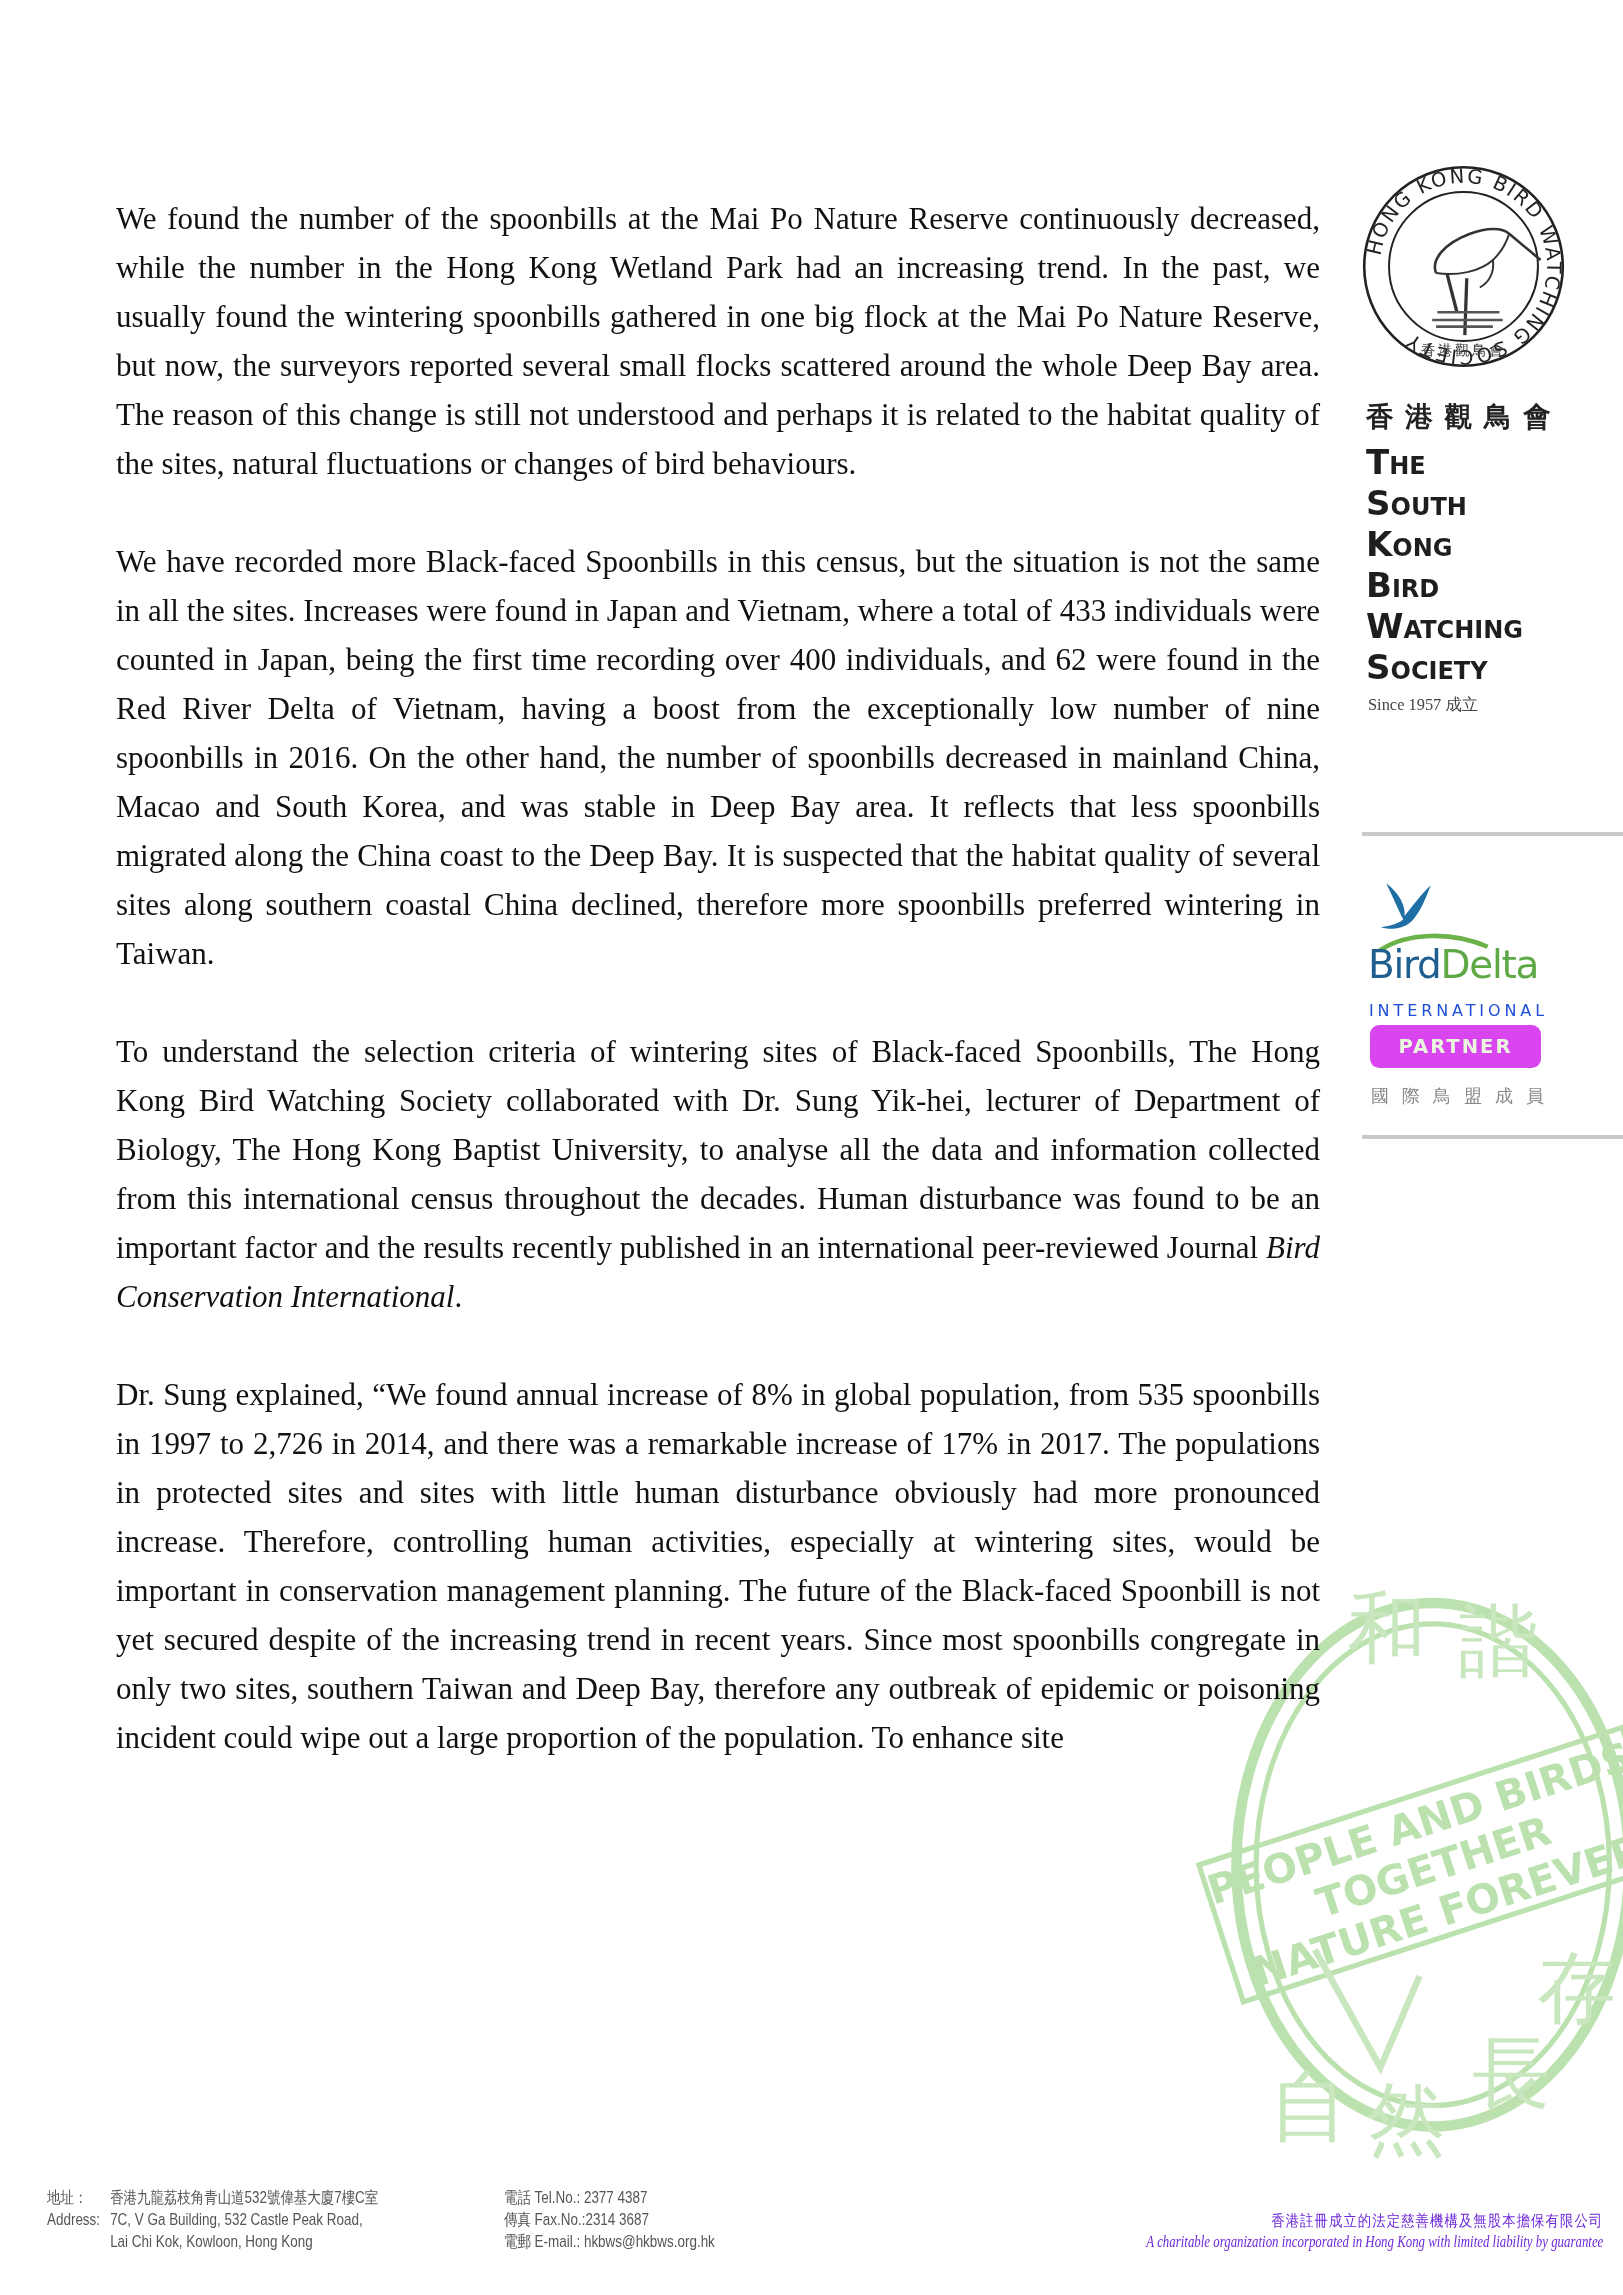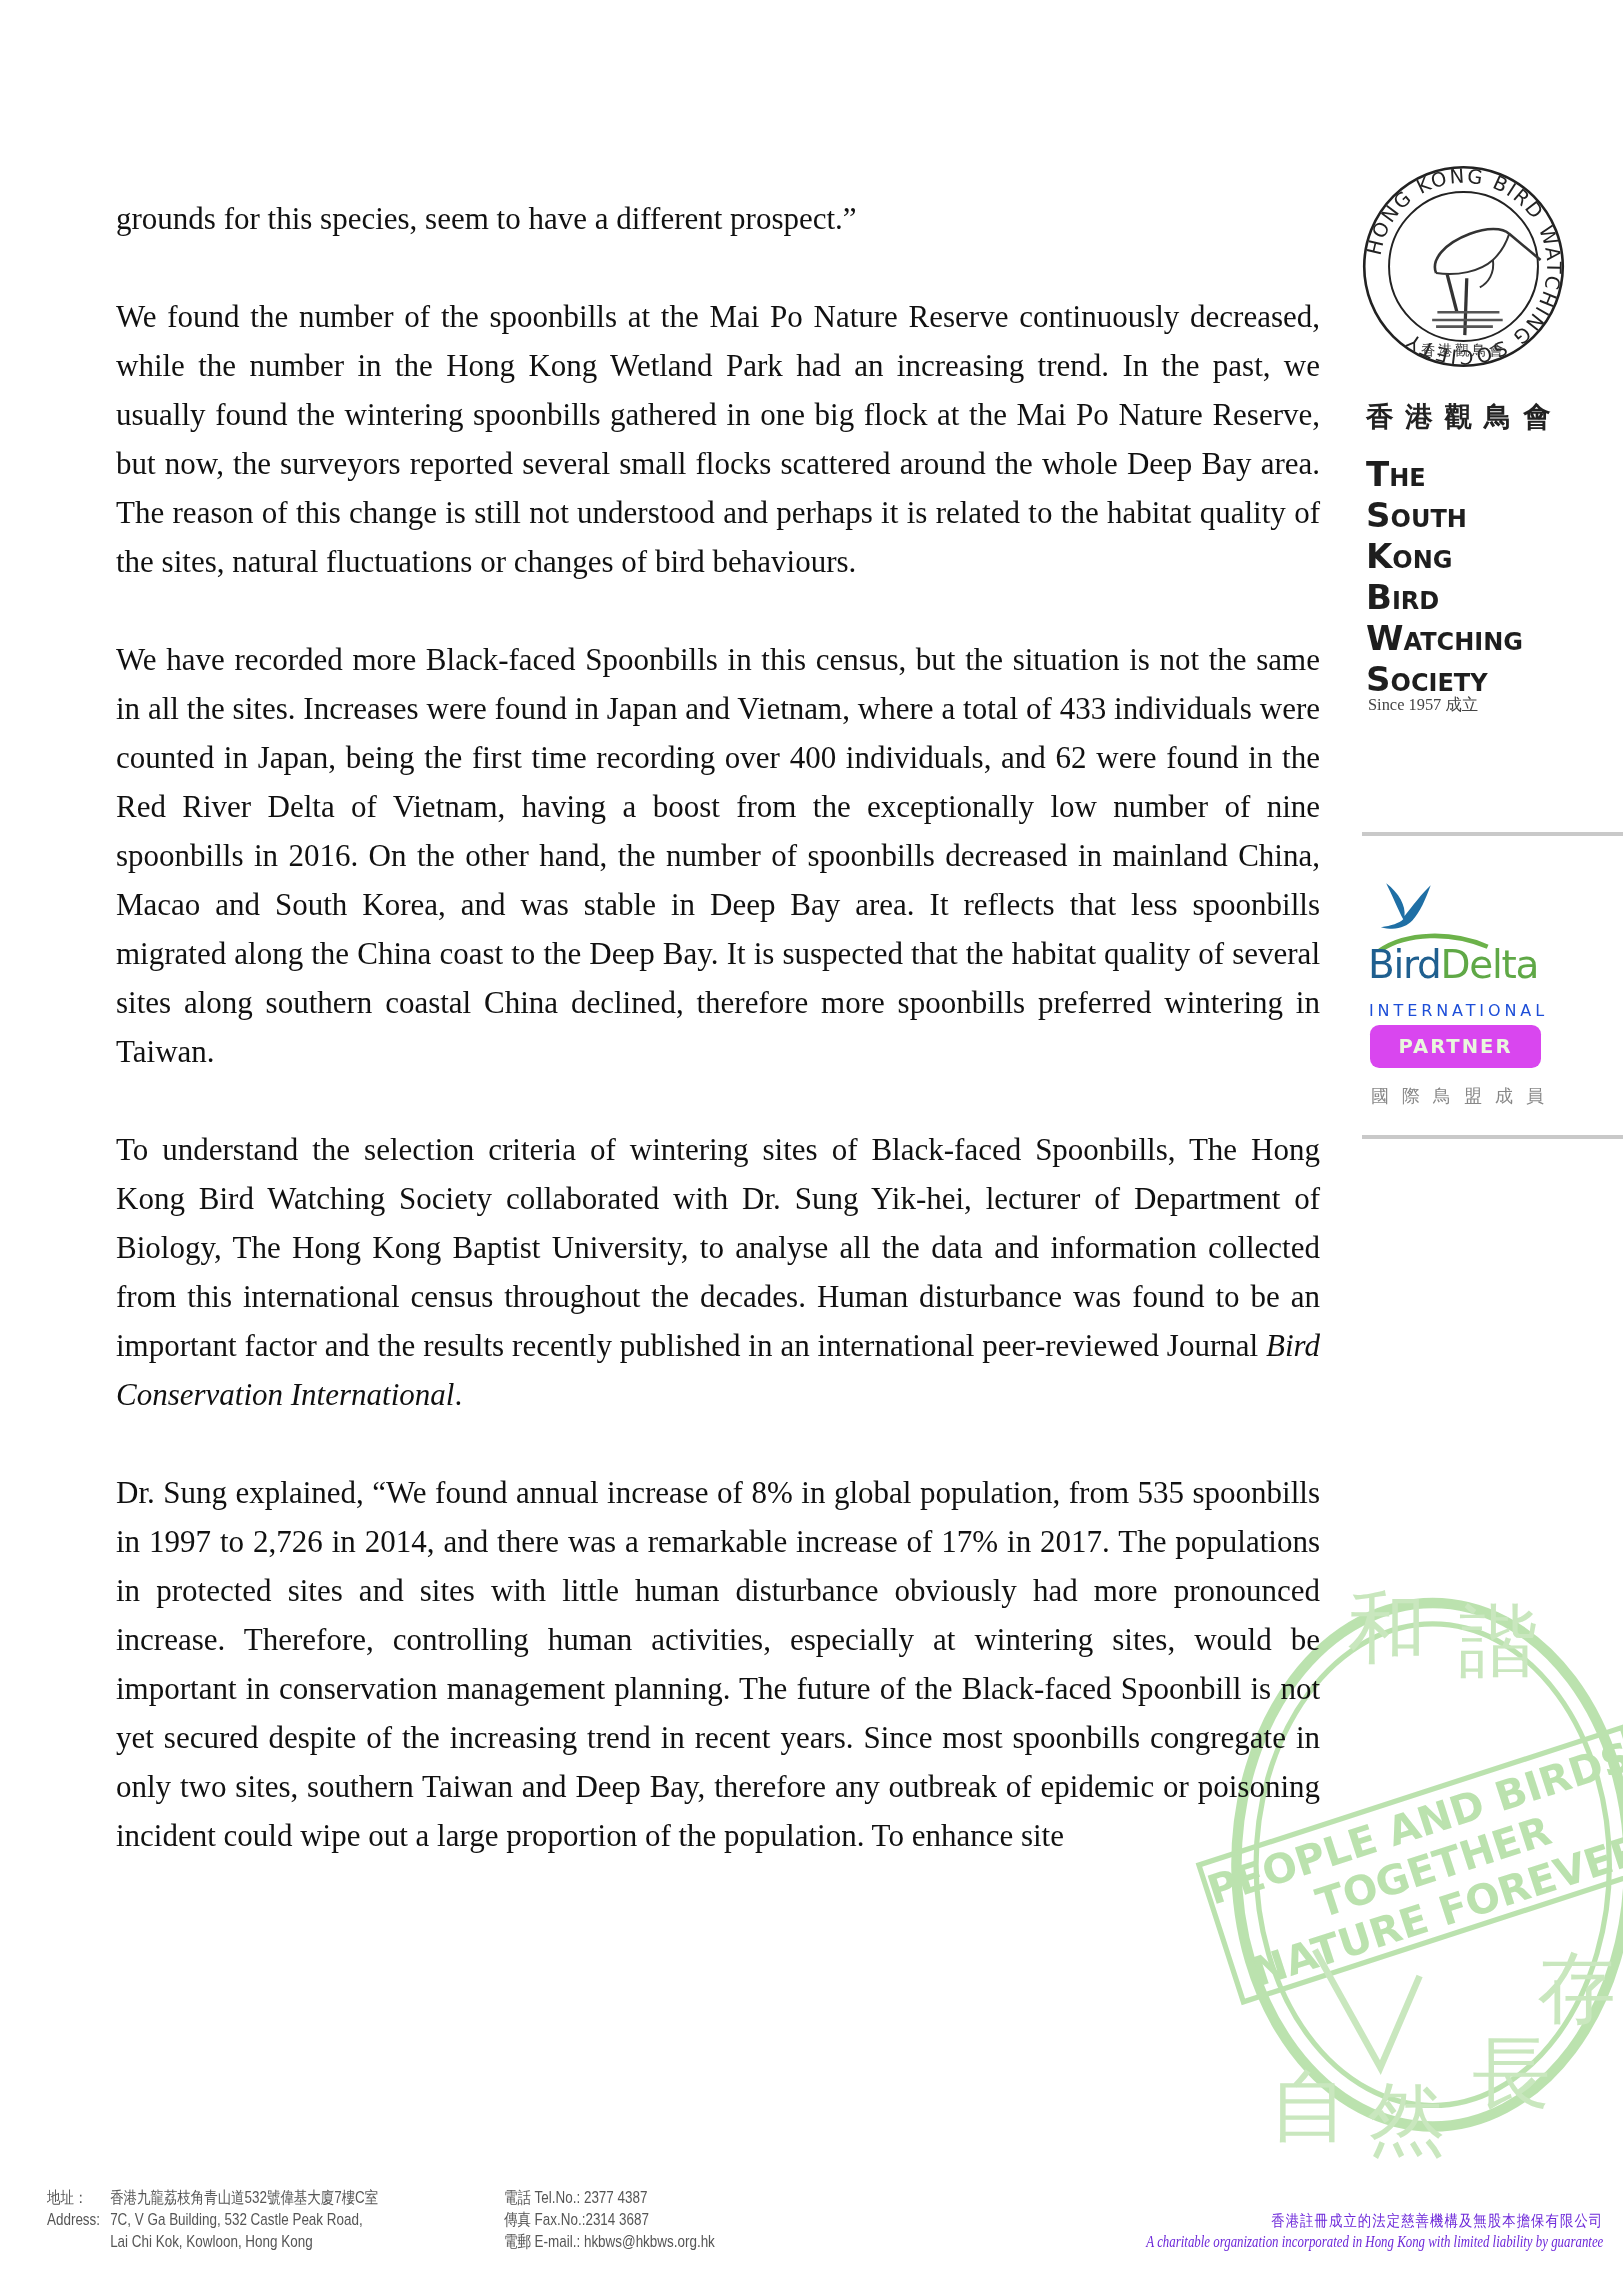--- a/index.html
+++ b/index.html
@@ -54,21 +54,20 @@
     .hkbws-en {
       position: absolute;
       left: 1366px;
       top: 442px;
       font-family: "DejaVu Sans", sans-serif;
       font-variant: small-caps;
       font-weight: bold;
       font-size: 34px;
       line-height: 41px;
       color: #1e1e1e;
-      margin-top: 12px;
     }
     .hkbws-en div { white-space: nowrap; }
     .hkbws-since {
       position: absolute;
       left: 1368px;
       top: 694px;
       font-family: Liberation Serif, serif;
       font-size: 16.4px;
       color: #444;
       white-space: nowrap;
@@ -189,21 +188,20 @@
       font-style: italic;
       white-space: nowrap;
       transform: scaleX(0.82);
       transform-origin: right top;
     }
   </style>
 </head>
 <body>
 
 <div class="content">
-  <p class="first">grounds for this species, seem to have a different prospect.”</p>
   <p>We found the number of the spoonbills at the Mai Po Nature Reserve continuously decreased, while the number in the Hong Kong Wetland Park had an increasing trend. In the past, we usually found the wintering spoonbills gathered in one big flock at the Mai Po Nature Reserve, but now, the surveyors reported several small flocks scattered around the whole Deep Bay area. The reason of this change is still not understood and perhaps it is related to the habitat quality of the sites, natural fluctuations or changes of bird behaviours.</p>
   <p>We have recorded more Black-faced Spoonbills in this census, but the situation is not the same in all the sites. Increases were found in Japan and Vietnam, where a total of 433 individuals were counted in Japan, being the first time recording over 400 individuals, and 62 were found in the Red River Delta of Vietnam, having a boost from the exceptionally low number of nine spoonbills in 2016. On the other hand, the number of spoonbills decreased in mainland China, Macao and South Korea, and was stable in Deep Bay area. It reflects that less spoonbills migrated along the China coast to the Deep Bay. It is suspected that the habitat quality of several sites along southern coastal China declined, therefore more spoonbills preferred wintering in Taiwan.</p>
   <p><span>To understand the selection criteria of wintering sites of Black-faced Spoonbills, The Hong Kong Bird Watching Society collaborated with Dr. Sung Yik-hei, lecturer of Department of Biology, The Hong Kong Baptist University, to analyse all the data and information collected from this international census throughout the decades. Human disturbance was found to be an important factor and the results recently published in an international peer-reviewed Journal </span><em>Bird Conservation International</em><span>.</span></p>
   <p>Dr. Sung explained, “We found annual increase of 8% in global population, from 535 spoonbills in 1997 to 2,726 in 2014, and there was a remarkable increase of 17% in 2017. The populations in protected sites and sites with little human disturbance obviously had more pronounced increase. Therefore, controlling human activities, especially at wintering sites, would be important in conservation management planning. The future of the Black-faced Spoonbill is not yet secured despite of the increasing trend in recent years. Since most spoonbills congregate in only two sites, southern Taiwan and Deep Bay, therefore any outbreak of epidemic or poisoning incident could wipe out a large proportion of the population. To enhance site</p>
 </div>
 
 <svg class="hkbws-seal" viewBox="0 0 320 320">
   <defs>
     <path id="ringPath" d="M 160,160 m -128,0 a 128,128 0 1,1 256,0 a 128,128 0 1,1 -256,0"></path>
   </defs>

